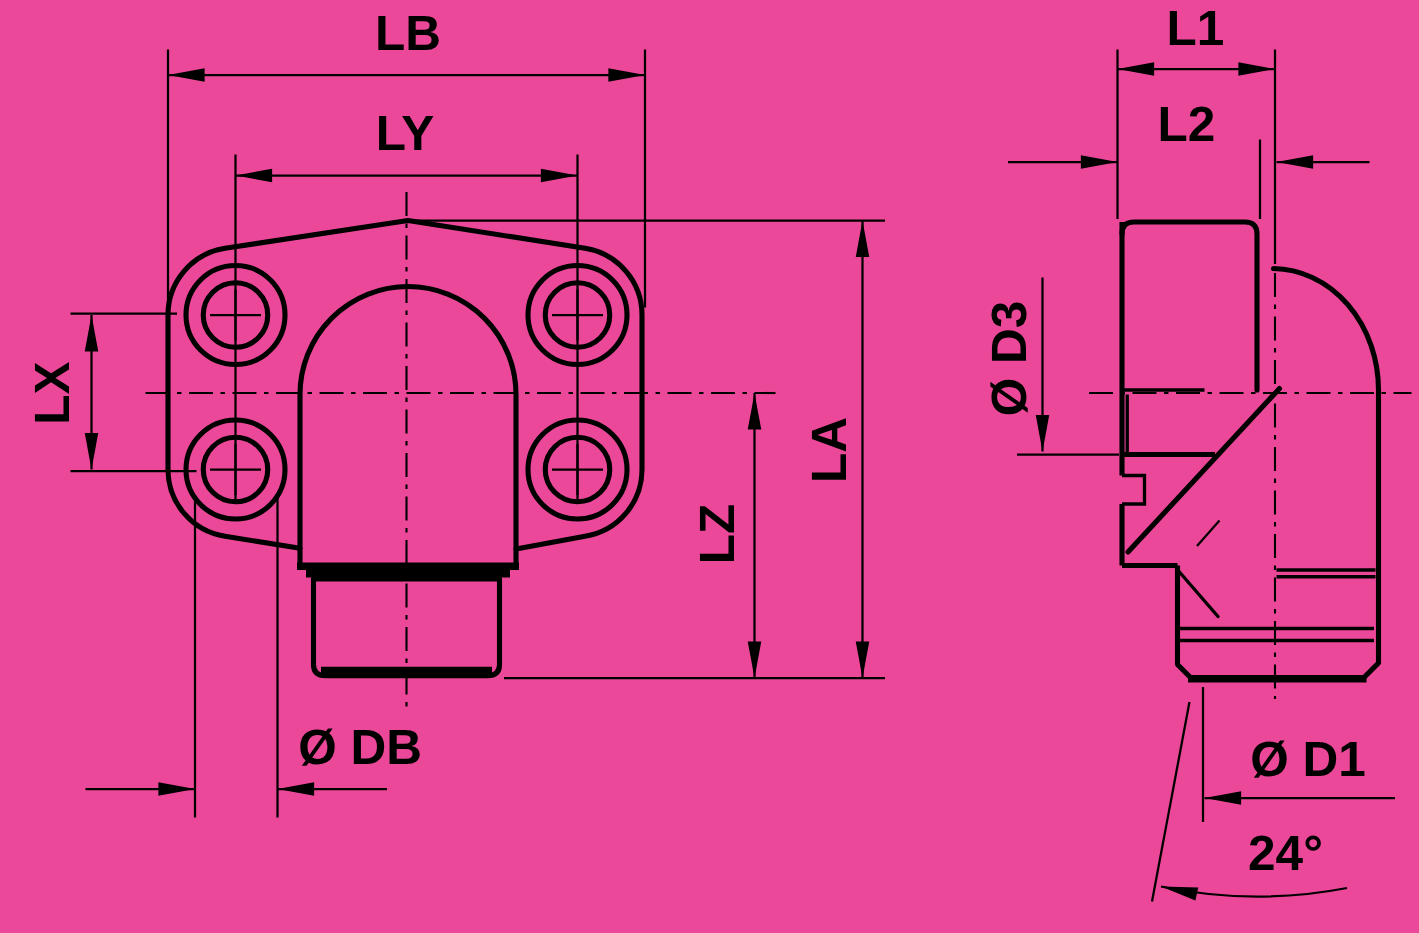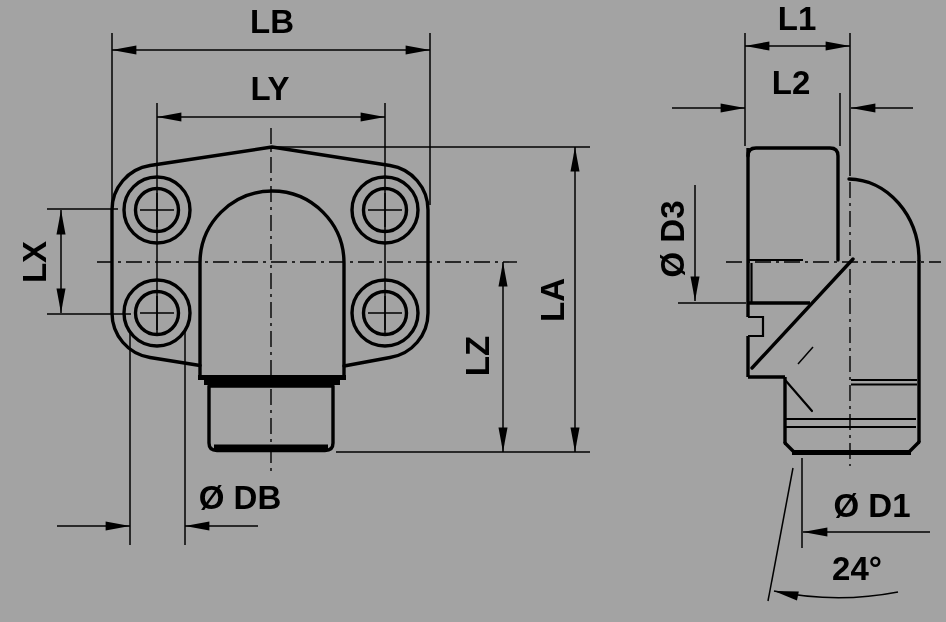--- a/index.html
+++ b/index.html
@@ -3,21 +3,21 @@
 <meta charset="utf-8">
 <style>
   html, body {
     margin: 0;
     padding: 0;
     background: #ffffff;
   }
   .stage {
     width: 946px;
     height: 622px;
-    background: #a3a3a3;
+    background: #ec4899;
     position: relative;
     overflow: hidden;
   }
   svg { display: block; }
   text {
     font-family: "Liberation Sans", "DejaVu Sans", sans-serif;
     font-weight: 700;
     font-size: 33px;
     fill: #000000;
   }

